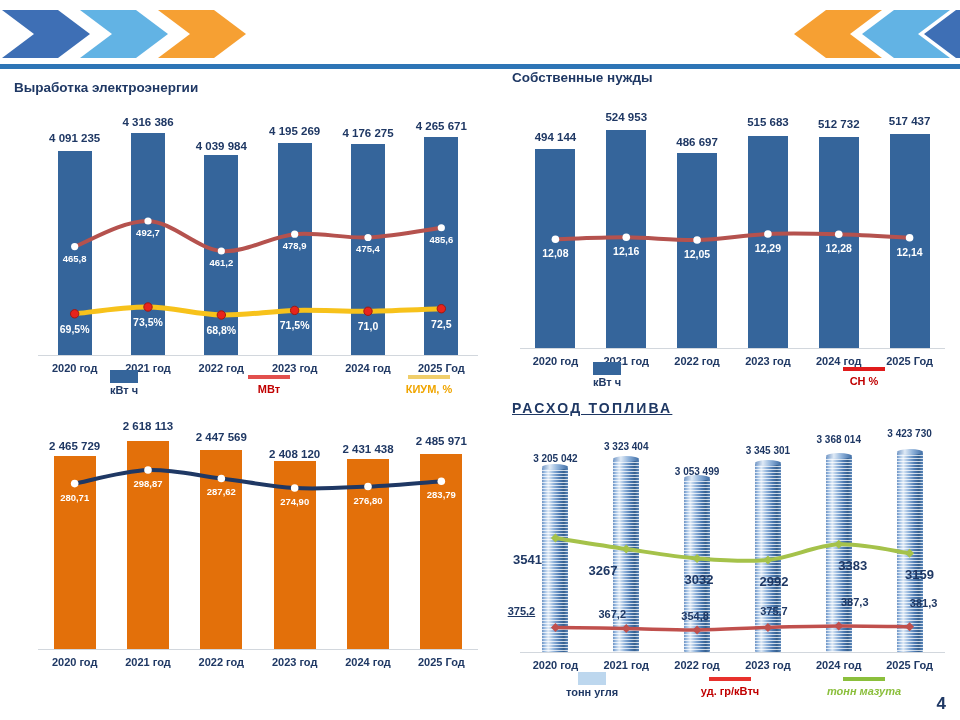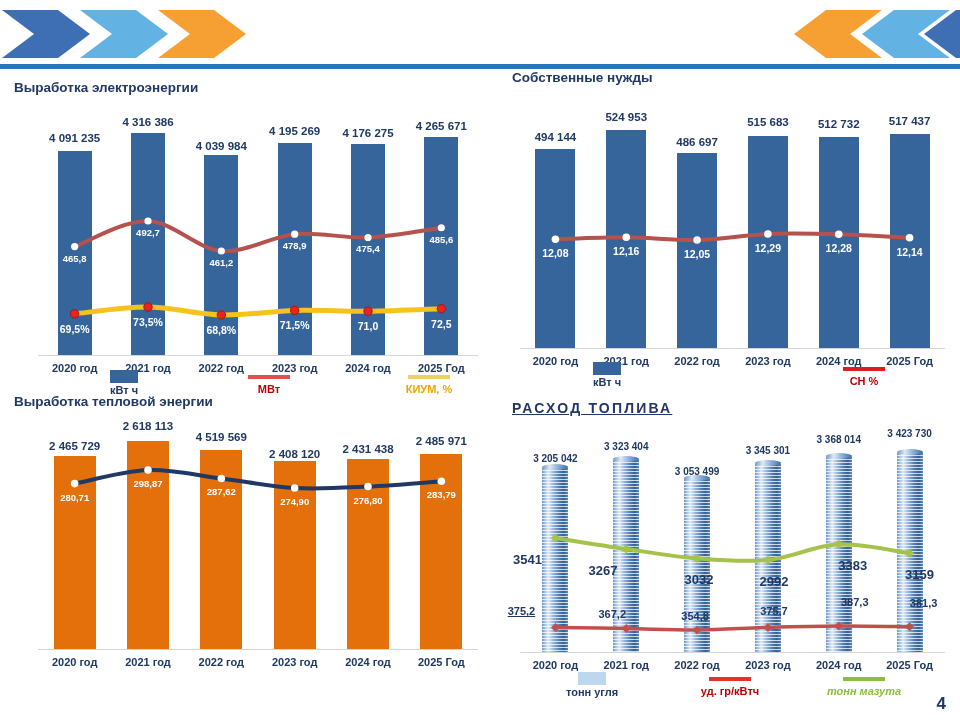--- a/index.html
+++ b/index.html
@@ -212,29 +212,28 @@
       <div class="legend-swatch" style="width: 28px; height: 13px; background: rgb(53, 101, 155);"></div>
       <div class="legend-text" style="color: rgb(31, 56, 100);">кВт ч</div>
     </div>
     <div class="legend-item" style="left: 307px; top: 292px; width: 90px;">
       <div class="legend-swatch" style="width: 42px; height: 3.5px; background: rgb(224, 27, 27); margin-top: 5px; margin-bottom: 4px;"></div>
       <div class="legend-text" style="color: rgb(192, 0, 0);">СН %</div>
     </div>
   </div>
 
 <div class="panel" id="p2" style="left:14px;top:394px;width:470px;height:290px;">
-  <div class="panel-title">Выработка тепловой энергии</div>
   <div class="plot" id="plot2" style="left:24px;top:35px;width:440px;height:250px;">
       <div class="axis-line" style="top: 220px;"></div>
       <div class="bar bar-orange" style="left: 15.6667px; top: 26.5132px; height: 193.487px; width: 42px; background: rgb(227, 112, 10);"></div>
       <div class="blabel" style="font-size: 11.5px; width: 103.333px; left: -15px; top: 11.0132px;">2 465 729</div>
       <div class="bar bar-orange" style="left: 89px; top: 12px; height: 208px; width: 42px; background: rgb(227, 112, 10);"></div>
       <div class="blabel" style="font-size: 11.5px; width: 103.333px; left: 58.3333px; top: -9.5px;">2 618 113</div>
       <div class="bar bar-orange" style="left: 162.333px; top: 21.3855px; height: 198.615px; width: 42px; background: rgb(227, 112, 10);"></div>
-      <div class="blabel" style="font-size: 11.5px; width: 103.333px; left: 131.667px; top: 1.88546px;">4 519 569</div>
+      <div class="blabel" style="font-size: 11.5px; width: 103.333px; left: 131.667px; top: 1.88546px;">2 447 569</div>
       <div class="bar bar-orange" style="left: 235.667px; top: 32px; height: 188px; width: 42px; background: rgb(227, 112, 10);"></div>
       <div class="blabel" style="font-size: 11.5px; width: 103.333px; left: 205px; top: 18.5px;">2 408 120</div>
       <div class="bar bar-orange" style="left: 309px; top: 29.7792px; height: 190.221px; width: 42px; background: rgb(227, 112, 10);"></div>
       <div class="blabel" style="font-size: 11.5px; width: 103.333px; left: 278.333px; top: 14.2792px;">2 431 438</div>
       <div class="bar bar-orange" style="left: 382.333px; top: 24.5854px; height: 195.415px; width: 42px; background: rgb(227, 112, 10);"></div>
       <div class="blabel" style="font-size: 11.5px; width: 103.333px; left: 351.667px; top: 6.08537px;">2 485 971</div>
       <svg class="lineSvg" width="440" height="250">
         <path d="M36.666666666666664,54.62000000000002 C48.888888888888886,52.350000000000016 85.55555555555556,41.86375 110,41 C134.44444444444446,40.13625 158.88888888888886,46.44125 183.33333333333331,49.4375 C207.77777777777777,52.43375 232.22222222222223,57.62500000000002 256.6666666666667,58.97750000000002 C281.11111111111114,60.33000000000002 305.55555555555554,58.66375 330,57.552499999999995 C354.44444444444446,56.44124999999999 391.1111111111111,53.18374999999999 403.3333333333333,52.30999999999999" fill="none" stroke="#1F3864" stroke-width="4" stroke-linecap="round" stroke-linejoin="round"></path>
         <circle cx="36.666666666666664" cy="54.62000000000002" r="3.8" fill="#ffffff" stroke="none" stroke-width="0"></circle>
         <circle cx="110" cy="41" r="3.8" fill="#ffffff" stroke="none" stroke-width="0"></circle>

